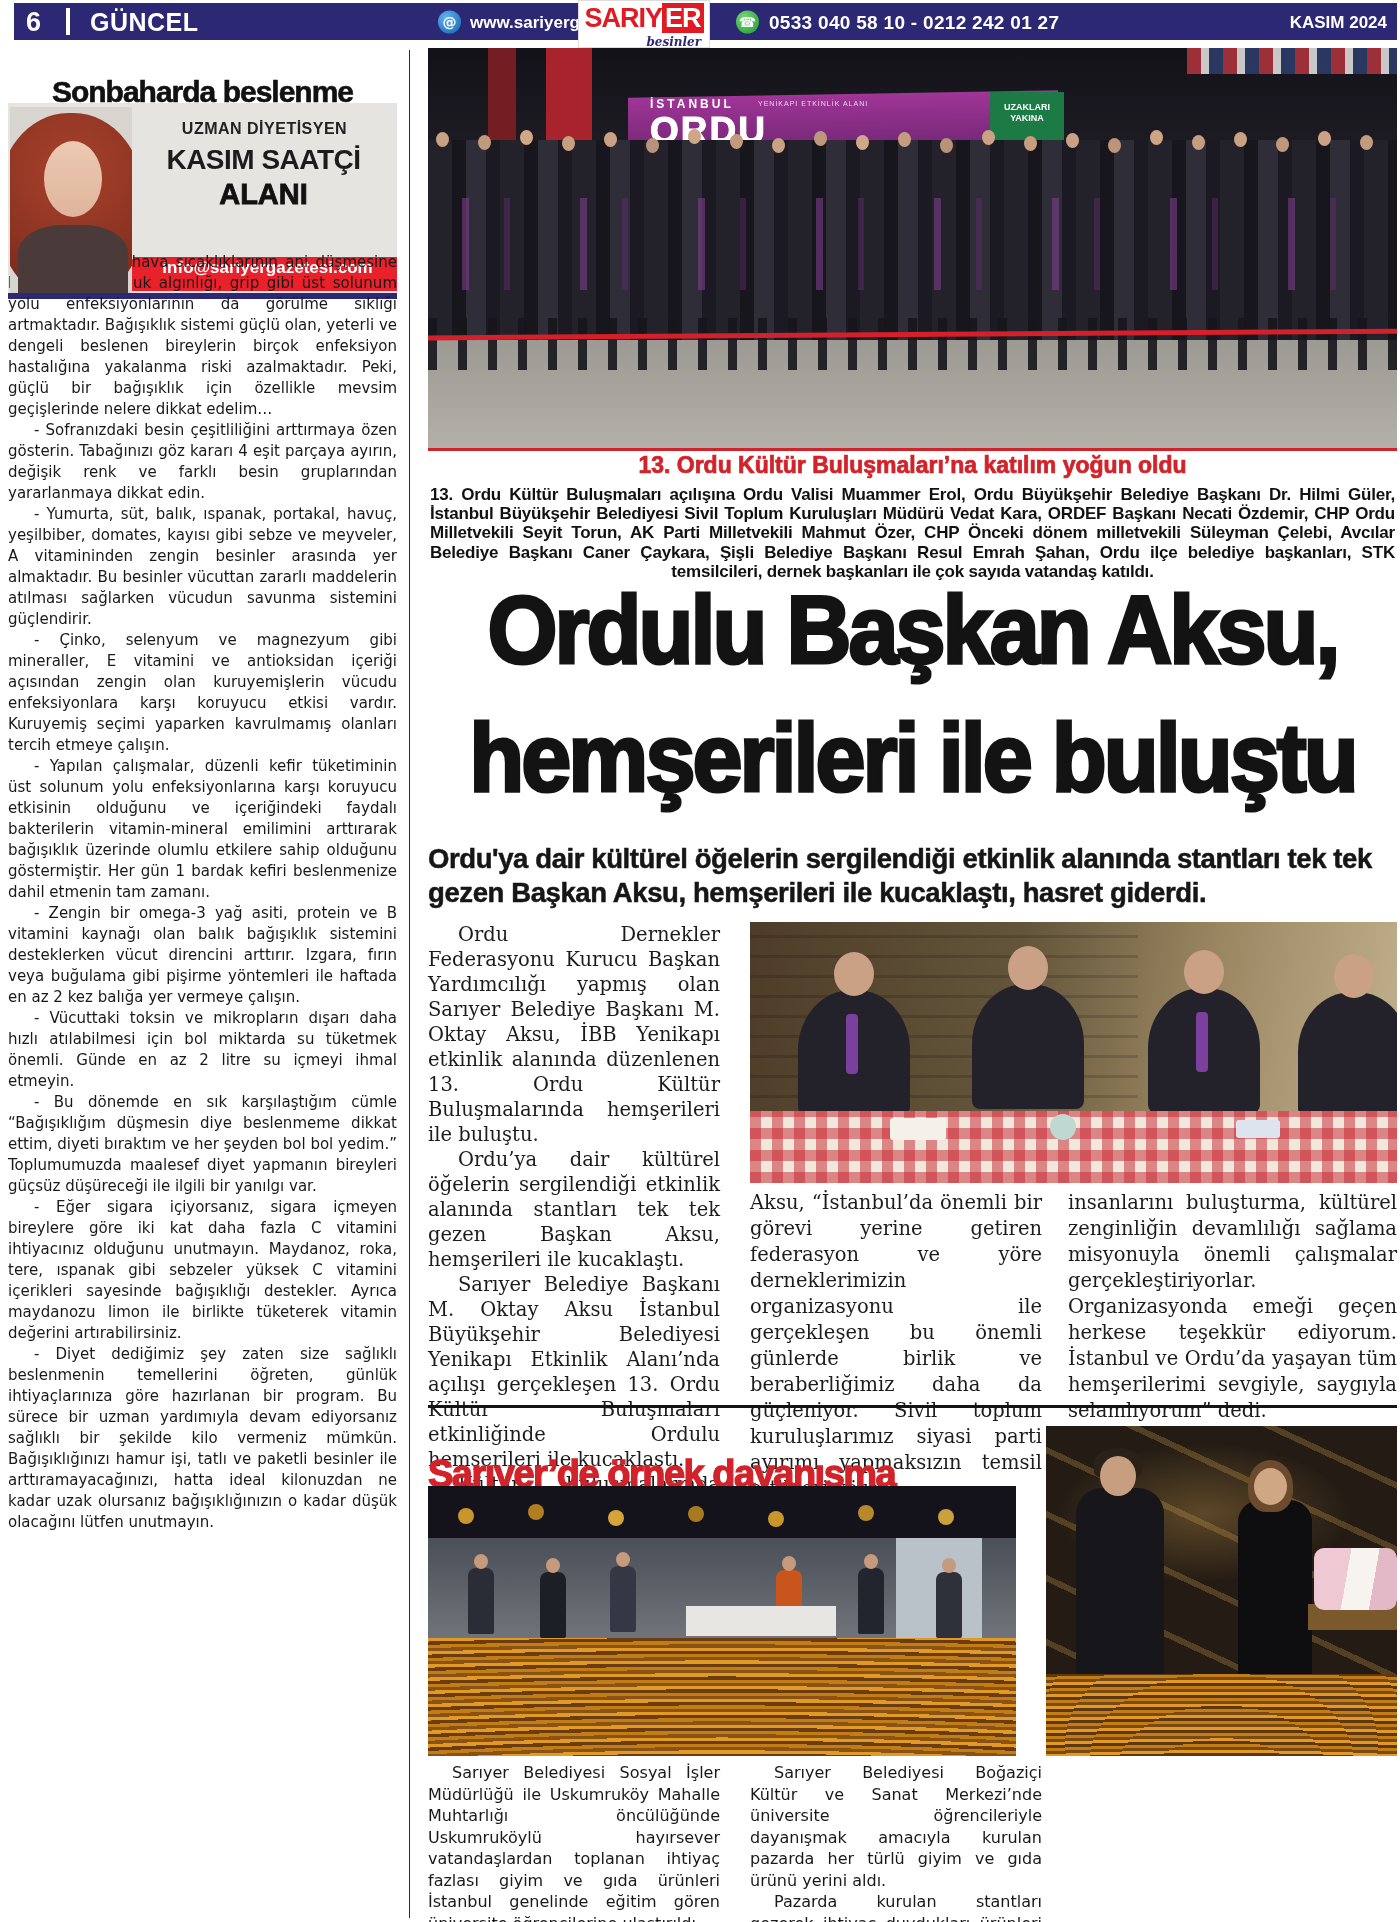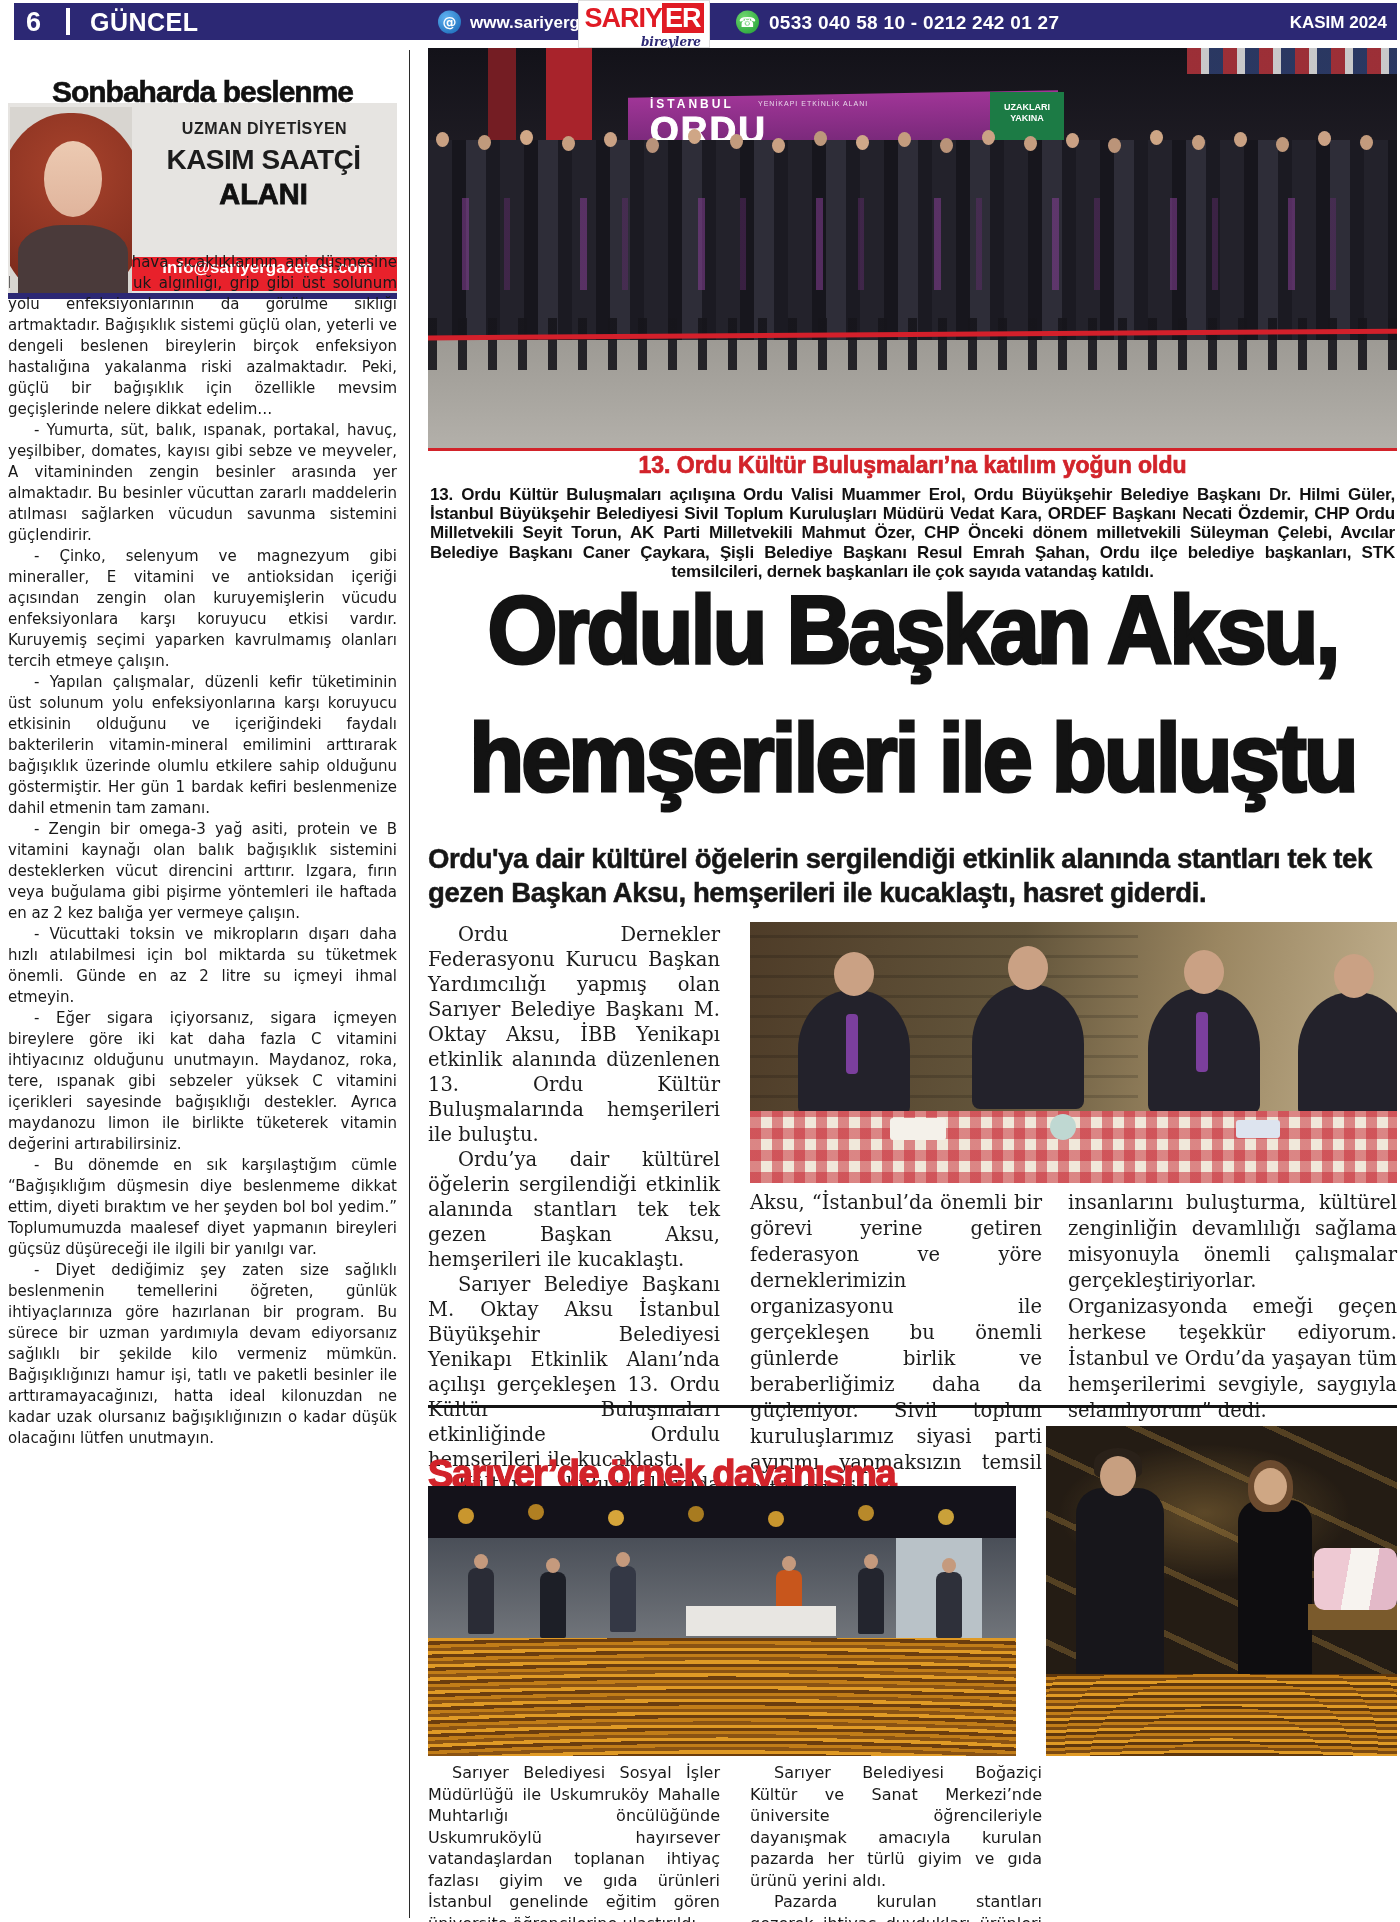--- a/index.html
+++ b/index.html
@@ -176,21 +176,21 @@
     <span class="pagenum">6</span>
     <span class="wdiv"></span>
     <span class="section">GÜNCEL</span>
     <span class="circle-icon web-icon">@</span>
     <span class="website">www.sariyergazetesi.com</span>
     <span class="circle-icon wa-icon">☎</span>
     <span class="phones">0533 040 58 10  -  0212 242 01 27</span>
     <span class="date">KASIM 2024</span>
     <div class="logobox">
       <span class="big"><span>SARIY</span><span class="end">ER</span></span>
-      <span class="script">bireylere</span>
+      <span class="script">besinler</span>
     </div>
   </header>
 
   <h2 class="diet-headline">Sonbaharda beslenme</h2>
 
   <div class="authorbox">
     <div class="aphoto">
       <div class="hair"></div>
       <div class="face"></div>
       <div class="body"></div>
@@ -198,27 +198,28 @@
     <div class="title">UZMAN DİYETİSYEN</div>
     <div class="aname">KASIM SAATÇİ</div>
     <div class="asurname">ALANI</div>
     <div class="redbar"></div>
     <div class="email">info@sariyergazetesi.com</div>
     <div class="navyline"></div>
   </div>
 
   <div class="diet-body">
     <p>Sonbaharda hava sıcaklıklarının ani düşmesine bağlı olarak soğuk algınlığı, grip gibi üst solunum yolu enfeksiyonlarının da görülme sıklığı artmaktadır. Bağışıklık sistemi güçlü olan, yeterli ve dengeli beslenen bireylerin birçok enfeksiyon hastalığına yakalanma riski azalmaktadır. Peki, güçlü bir bağışıklık için özellikle mevsim geçişlerinde nelere dikkat edelim…</p>
+    <p>- Sofranızdaki besin çeşitliliğini arttırmaya özen gösterin. Tabağınızı göz kararı 4 eşit parçaya ayırın, değişik renk ve farklı besin gruplarından yararlanmaya dikkat edin.</p>
     <p>- Yumurta, süt, balık, ıspanak, portakal, havuç, yeşilbiber, domates, kayısı gibi sebze ve meyveler, A vitamininden zengin besinler arasında yer almaktadır. Bu besinler vücuttan zararlı maddelerin atılması sağlarken vücudun savunma sistemini güçlendirir.</p>
     <p>- Çinko, selenyum ve magnezyum gibi mineraller, E vitamini ve antioksidan içeriği açısından zengin olan kuruyemişlerin vücudu enfeksiyonlara karşı koruyucu etkisi vardır. Kuruyemiş seçimi yaparken kavrulmamış olanları tercih etmeye çalışın.</p>
     <p>- Yapılan çalışmalar, düzenli kefir tüketiminin üst solunum yolu enfeksiyonlarına karşı koruyucu etkisinin olduğunu ve içeriğindeki faydalı bakterilerin vitamin-mineral emilimini arttırarak bağışıklık üzerinde olumlu etkilere sahip olduğunu göstermiştir. Her gün 1 bardak kefiri beslenmenize dahil etmenin tam zamanı.</p>
     <p>- Zengin bir omega-3 yağ asiti, protein ve B vitamini kaynağı olan balık bağışıklık sistemini desteklerken vücut direncini arttırır. Izgara, fırın veya buğulama gibi pişirme yöntemleri ile haftada en az 2 kez balığa yer vermeye çalışın.</p>
     <p>- Vücuttaki toksin ve mikropların dışarı daha hızlı atılabilmesi için bol miktarda su tüketmek önemli. Günde en az 2 litre su içmeyi ihmal etmeyin.</p>
+    <p>- Bu dönemde en sık karşılaştığım cümle “Bağışıklığım düşmesin diye beslenmeme dikkat ettim, diyeti bıraktım ve her şeyden bol bol yedim.” Toplumumuzda maalesef diyet yapmanın bireyleri güçsüz düşüreceği ile ilgili bir yanılgı var.</p>
     <p>- Eğer sigara içiyorsanız, sigara içmeyen bireylere göre iki kat daha fazla C vitamini ihtiyacınız olduğunu unutmayın. Maydanoz, roka, tere, ıspanak gibi sebzeler yüksek C vitamini içerikleri sayesinde bağışıklığı destekler. Ayrıca maydanozu limon ile birlikte tüketerek vitamin değerini artırabilirsiniz.</p>
-    <p>- Bu dönemde en sık karşılaştığım cümle “Bağışıklığım düşmesin diye beslenmeme dikkat ettim, diyeti bıraktım ve her şeyden bol bol yedim.” Toplumumuzda maalesef diyet yapmanın bireyleri güçsüz düşüreceği ile ilgili bir yanılgı var.</p>
     <p>- Diyet dediğimiz şey zaten size sağlıklı beslenmenin temellerini öğreten, günlük ihtiyaçlarınıza göre hazırlanan bir program. Bu sürece bir uzman yardımıyla devam ediyorsanız sağlıklı bir şekilde kilo vermeniz mümkün. Bağışıklığınızı hamur işi, tatlı ve paketli besinler ile arttıramayacağınızı, hatta ideal kilonuzdan ne kadar uzak olursanız bağışıklığınızın o kadar düşük olacağını lütfen unutmayın.</p>
   </div>
 
   <div class="vdivider"></div>
 
   <main class="main">
 
     <div class="photo photo1">
       <div class="p1-backdrop"></div>
       <div class="p1-redban2"></div>

